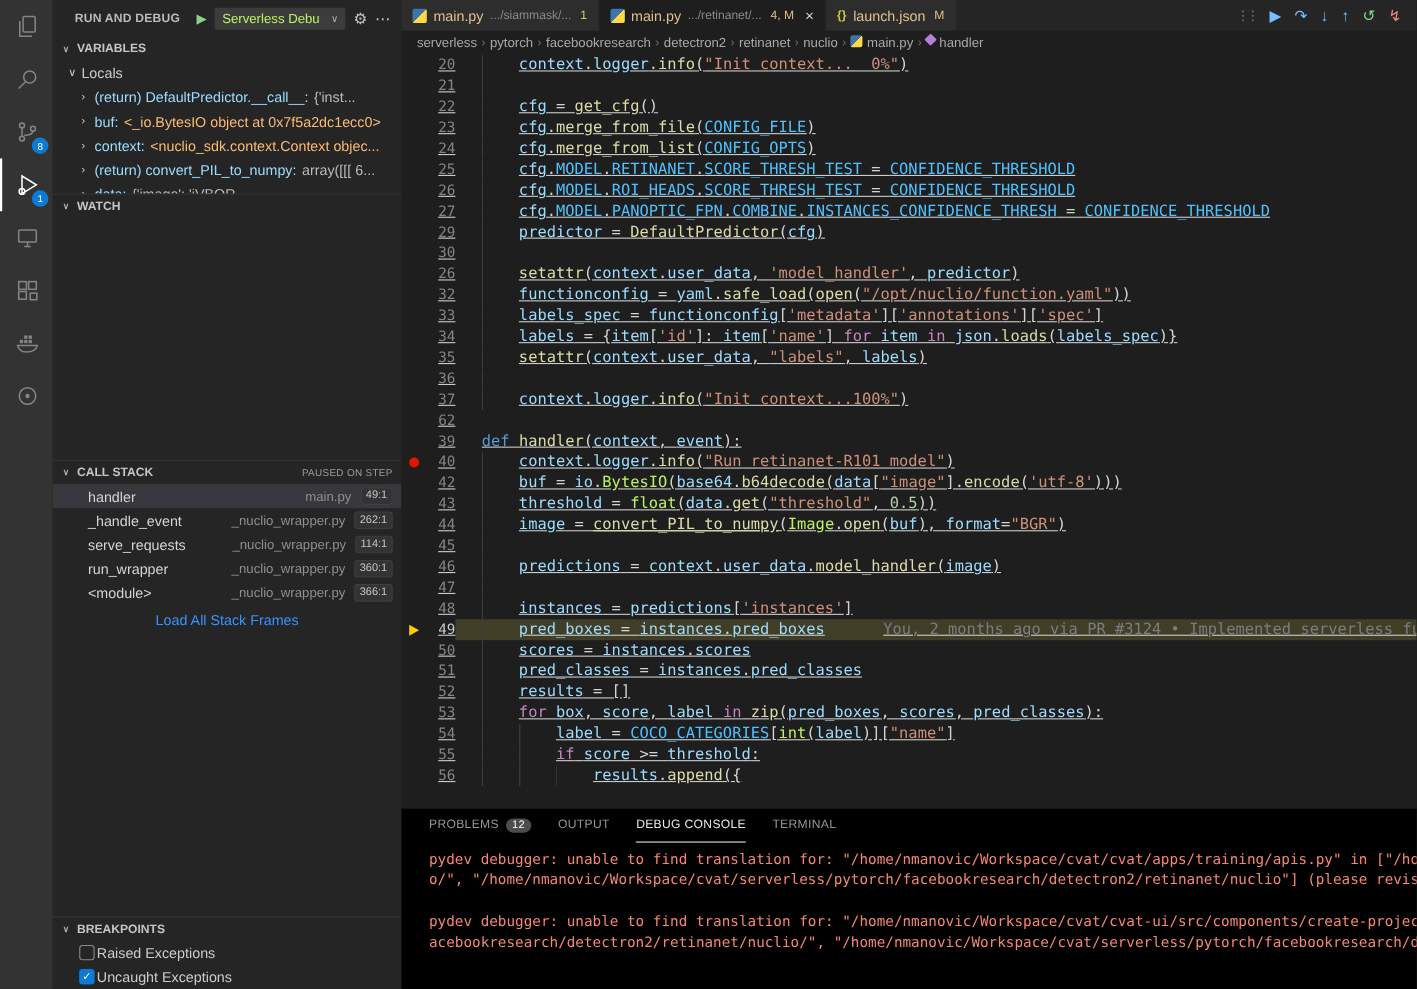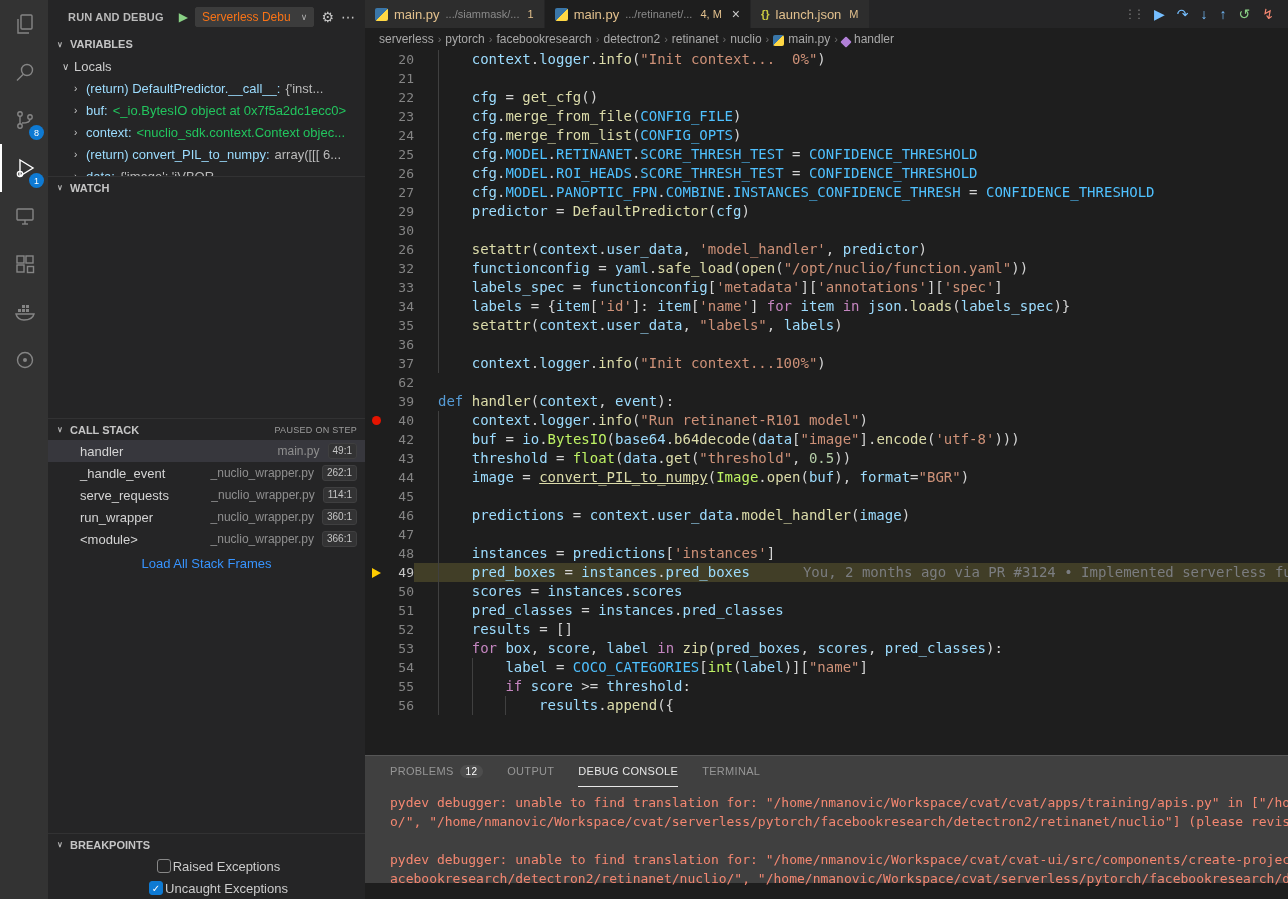--- a/index.html
+++ b/index.html
@@ -17,54 +17,54 @@
     font-size:9px; min-width:15px; height:15px; border-radius:9px; display:flex;
     align-items:center; justify-content:center; padding:0 3px; }
 
   
   .sidebar { width:317px; background:#252526; display:flex; flex-direction:column; flex-shrink:0; font-size:13px; }
   .sidebar-header { height:33px; display:flex; align-items:center; gap:7px; padding:0 10px 0 20px; }
   .sb-title { font-size:11px; font-weight:bold; color:#bbbbbb; white-space:nowrap; letter-spacing:.2px; }
   .start-btn { color:#89d185; font-size:12px; cursor:pointer; margin-left:8px; }
   .config-dd { flex:1; max-width:150px; background:#3c3c3c; border:1px solid #3c3c3c; border-radius:2px;
     height:20px; display:flex; align-items:center; justify-content:space-between; padding:0 6px; cursor:pointer; }
-  .config-dd .dd-label { color:#f97316; font-size:12px; white-space:nowrap; overflow:hidden; }
+  .config-dd .dd-label { color:#bef264; font-size:12px; white-space:nowrap; overflow:hidden; }
   .chev { color:#b0b0b0; font-size:9px; }
   .gear,.more { color:#c5c5c5; font-size:14px; cursor:pointer; }
 
   .section-header { height:22px; display:flex; align-items:center; gap:4px; padding:0 8px 0 6px;
     font-size:11px; font-weight:bold; color:#c5c5c5; border-top:1px solid rgba(128,128,128,.15); cursor:pointer; }
   .section-header .chev { font-size:8px; width:12px; text-align:center; }
   .sh-right { margin-left:auto; font-size:9px; font-weight:normal; color:#9d9d9d; letter-spacing:.3px; }
 
   .var-body { height:121px; overflow:hidden; }
   .row22 { height:22px; display:flex; align-items:center; white-space:nowrap; overflow:hidden; cursor:pointer; }
   .scope-row { padding-left:14px; }
   .var-row { padding-left:26px; }
   .twisty { color:#cccccc; font-size:10px; width:12px; flex-shrink:0; }
   .var-name { color:#9cdcfe; margin-right:5px; }
   .var-val-obj { color:#bbbbbb; }
-  .var-val-str { color:#22c55e; }
+  .var-val-str { color:#fdba74; }
 
   .watch-body { height:220px; }
 
   .cs-frames { }
   .frame { height:22px; display:flex; align-items:center; padding:0 8px 0 32px; cursor:pointer; }
   .frame.selected { background:#37373d; }
   .frame-name { color:#d4d4d4; white-space:nowrap; }
   .frame-file { margin-left:auto; color:#8f8f8f; font-size:12px; white-space:nowrap; }
   .pos-badge { background:#333334; border:1px solid #3f3f40; border-radius:3px; color:#c5c5c5;
     font-size:10px; padding:0 4px; margin-left:8px; line-height:14px; }
   .load-link { height:26px; display:flex; align-items:center; justify-content:center;
     color:#3794ff; font-size:13px; cursor:pointer; }
 
   .sidebar-spacer { flex:1; }
 
   .bp-body { overflow:hidden; }
-  .bp-row { height:22px; display:flex; align-items:center; gap:2px; padding-left:24px; cursor:pointer;justify-content:center; }
+  .bp-row { height:22px; display:flex; align-items:center; gap:2px; padding-left:24px; cursor:pointer; }
   .cb { width:14px; height:14px; border:1px solid #888888; border-radius:3px; background:transparent;
     display:flex; align-items:center; justify-content:center; font-size:10px; color:#fff; flex-shrink:0; }
   .cb.checked { background:#0e7ad3; border-color:#0e7ad3; }
 
   
   .editorcol { flex:1; display:flex; flex-direction:column; min-width:0; }
   .tabbar { height:28px; background:#252526; display:flex; align-items:stretch; flex-shrink:0; }
   .tabs { display:flex; }
   .tab { display:flex; align-items:center; gap:6px; padding:0 10px; background:#2d2d2d;
     border-right:1px solid #252526; cursor:pointer; white-space:nowrap; }
@@ -78,44 +78,44 @@
   .json-icon { color:#cbcb41; font-size:11px; font-weight:bold; }
   .tabbar-space { flex:1; }
   .dbg-toolbar { display:flex; align-items:center; gap:12px; padding:0 14px; }
   .drag-dots { color:#7a7a7a; font-size:12px; letter-spacing:-3px; cursor:grab; }
   .dbg-btn { font-size:14px; cursor:pointer; }
   .dbg-blue { color:#75beff; } .dbg-green { color:#89d185; } .dbg-orange { color:#f48771; }
 
   .breadcrumbs { height:22px; display:flex; align-items:center; gap:4px; padding-left:14px;
     font-size:12px; color:#a9a9a9; background:#1e1e1e; flex-shrink:0; white-space:nowrap; }
   .bc-sep { color:#6e6e6e; font-size:11px; }
-  .bc-item { display:flex; align-items:flex-end; gap:4px; cursor:pointer; }
+  .bc-item { display:flex; align-items:flex-start; gap:4px; cursor:pointer; }
   .bc-py { width:11px; height:11px; }
   .method-icon { width:8px; height:8px; background:#b180d7; transform:rotate(45deg); border-radius:1px; display:inline-block; }
 
   
   .editor { height:705px; overflow:hidden; background:#1e1e1e;
     font-family:"DejaVu Sans Mono", monospace; font-size:14px; line-height:19px; }
-  .code-line { display:flex; height:19px; }
+  .code-line { display:flex; height:19px;text-decoration:underline; }
   .glyph { width:23px; display:flex; align-items:center; justify-content:center; flex-shrink:0; }
   .bp { width:9px; height:9px; border-radius:50%; background:#e51400; }
   .exec-arrow { width:0; height:0; border-top:5px solid transparent; border-bottom:5px solid transparent;
     border-left:9px solid #ffcc00; }
   .lnum { width:26px; text-align:right; color:#858585; font-size:13px; line-height:19px; flex-shrink:0; }
   .current .lnum { color:#c6c6c6; }
   .lcode { flex:1; white-space:pre; overflow:hidden; padding-left:24px; min-width:0; }
   .current .lcode { background:rgba(226,210,85,.18); }
   .ind { display:inline-block; width:4ch; height:19px; box-shadow:inset 1px 0 0 #404040; vertical-align:top; }
   .tk-v{color:#9cdcfe}.tk-f{color:#dcdcaa}.tk-s{color:#ce9178}.tk-k{color:#c586c0}
   .tk-d{color:#569cd6}.tk-C{color:#4fc1ff}.tk-t{color:#bef264}.tk-p{color:#d4d4d4}
   .tk-n{color:#b5cea8}.tk-u{text-decoration:underline}
   .blame { color:#7b7d80; margin-left:53px; }
 
   
-  .panel { height:128px; border-top:1px solid rgba(128,128,128,.35); flex-shrink:0; background:#404040; }
+  .panel { height:165px; border-top:1px solid rgba(128,128,128,.35); flex-shrink:0; background:#000000; }
   .panel-tabs { height:31px; display:flex; align-items:stretch; gap:24px; padding-left:25px; }
   .ptab { display:flex; align-items:center; gap:6px; font-size:11px; color:#969696;
     border-bottom:1px solid transparent; cursor:pointer; letter-spacing:.3px; }
   .ptab.active { color:#e7e7e7; border-bottom-color:#e7e7e7; }
   .ptab-badge { background:#4d4d4d; color:#ffffff; font-size:10px; border-radius:9px;
     padding:1px 6px; }
   .console { padding:6px 0 0 25px; font-family:"DejaVu Sans Mono", monospace; font-size:13px;
     line-height:19px; color:#f48771; overflow:hidden; }
   .console-line { height:19px; white-space:pre; overflow:hidden; }
 </style>

